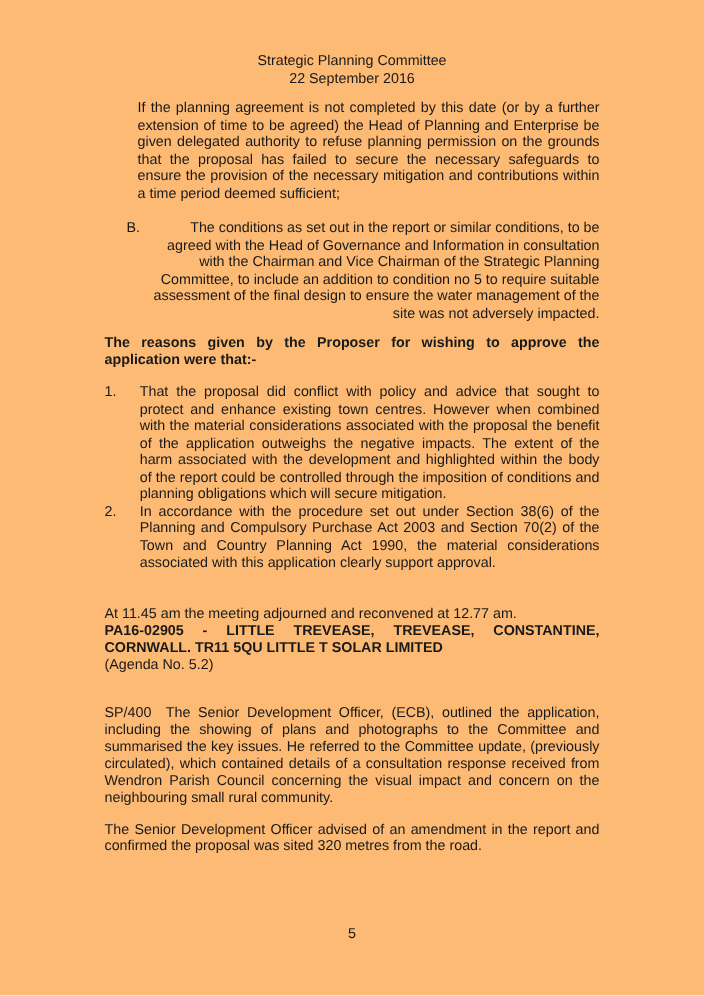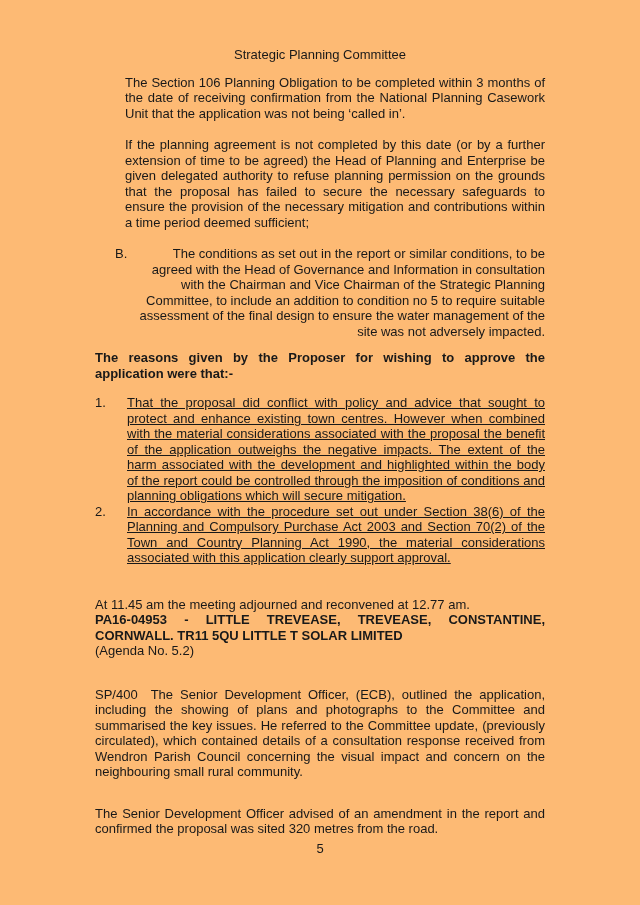--- a/index.html
+++ b/index.html
@@ -48,35 +48,34 @@
   .num-item {
     display: flex;
   }
   .num-item .marker {
     flex: none;
     width: 32px;
   }
   .num-item .body {
     flex: 1;
     text-align: justify;
-    text-decoration: underline;
   }
   .adjournment {
     margin-top: 31px;
   }
   .case-heading {
     font-weight: bold;
     text-align: justify;
   }
   .agenda-line {
     margin-bottom: 28px;
   }
   .minute-para {
     text-align: justify;
-    margin-bottom: 26px;
+    margin-bottom: 13px;
   }
   .minute-ref {
     margin-right: 13px;
   }
   .closing-para {
     text-align: justify;
   }
   .page-number {
     position: absolute;
     bottom: 49px;
@@ -85,23 +84,23 @@
     text-align: center;
   }
 </style>
 </head>
 <body>
 
 <div class="page">
 
   <div class="doc-header">
     <div>Strategic Planning Committee</div>
+    <div>22 September 2016</div>
   </div>
 
-  <p class="para-indent">The Section 106 Planning Obligation to be completed within 3 months of the date of receiving confirmation from the National Planning Casework Unit that the application was not being ‘called in’.</p>
 
   <p class="para-indent">If the planning agreement is not completed by this date (or by a further extension of time to be agreed) the Head of Planning and Enterprise be given delegated authority to refuse planning permission on the grounds that the proposal has failed to secure the necessary safeguards to ensure the provision of the necessary mitigation and contributions within a time period deemed sufficient;</p>
 
   <div class="lettered-item">
     <span class="marker">B.</span>
     <span class="body">The conditions as set out in the report or similar conditions, to be agreed with the Head of Governance and Information in consultation with the Chairman and Vice Chairman of the Strategic Planning Committee, to include an addition to condition no 5 to require suitable assessment of the final design to ensure the water management of the site was not adversely impacted.</span>
   </div>
 
   <p class="reasons-intro">The reasons given by the Proposer for wishing to approve the application were that:-</p>
 
@@ -110,21 +109,21 @@
     <span class="body">That the proposal did conflict with policy and advice that sought to protect and enhance existing town centres.  However when combined with the material considerations associated with the proposal the benefit of the application outweighs the negative impacts. The extent of the harm associated with the development and highlighted within the body of the report could be controlled through the imposition of conditions and planning obligations which will secure mitigation.</span>
   </div>
 
   <div class="num-item">
     <span class="marker">2.</span>
     <span class="body">In accordance with the procedure set out under Section 38(6) of the Planning and Compulsory Purchase Act 2003 and Section 70(2) of the Town and Country Planning Act 1990, the material considerations associated with this application clearly support approval.</span>
   </div>
 
   <div class="adjournment">At 11.45 am the meeting adjourned and reconvened at 12.77 am.</div>
 
-  <div class="case-heading">PA16-04953 - LITTLE TREVEASE, TREVEASE, CONSTANTINE, CORNWALL. TR11 5QU LITTLE T SOLAR LIMITED</div>
+  <div class="case-heading">PA16-02905 - LITTLE TREVEASE, TREVEASE, CONSTANTINE, CORNWALL. TR11 5QU LITTLE T SOLAR LIMITED</div>
 
   <div class="agenda-line">(Agenda No. 5.2)</div>
 
   <p class="minute-para">
     <span class="minute-ref">SP/400</span><span>The Senior Development Officer, (ECB), outlined the application, including the showing of plans and photographs to the Committee and summarised the key issues.  He referred to the Committee update, (previously circulated), which contained details of a consultation response received from Wendron Parish Council concerning the visual impact and concern on the neighbouring small rural community.</span>
   </p>
 
   <p class="closing-para">The Senior Development Officer advised of an amendment in the report and confirmed the proposal was sited 320 metres from the road.</p>
 
   <div class="page-number">5</div>

